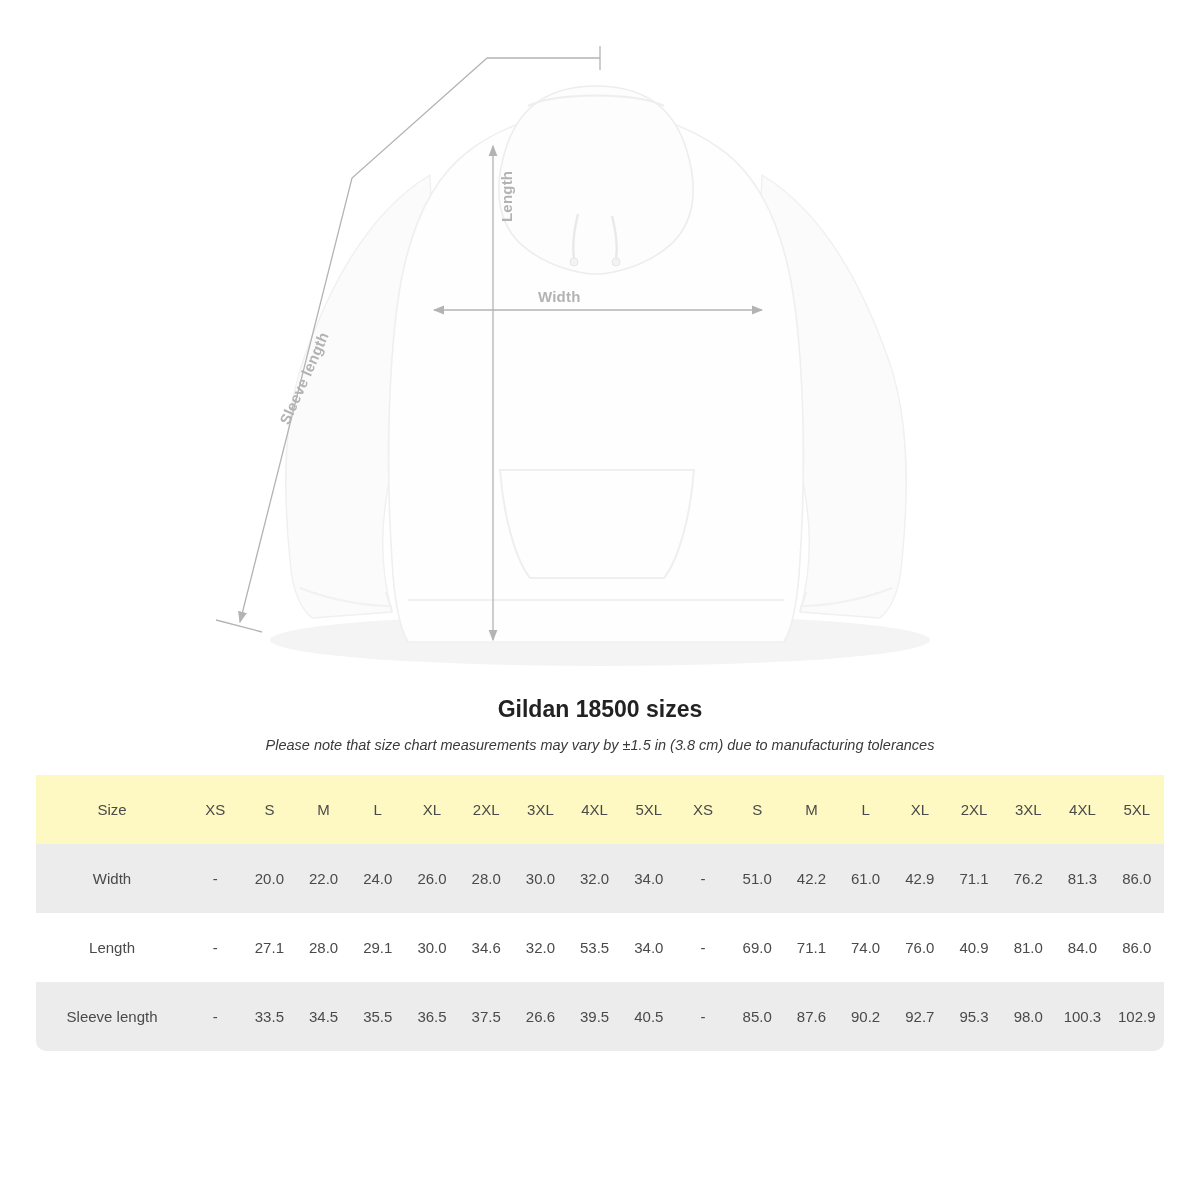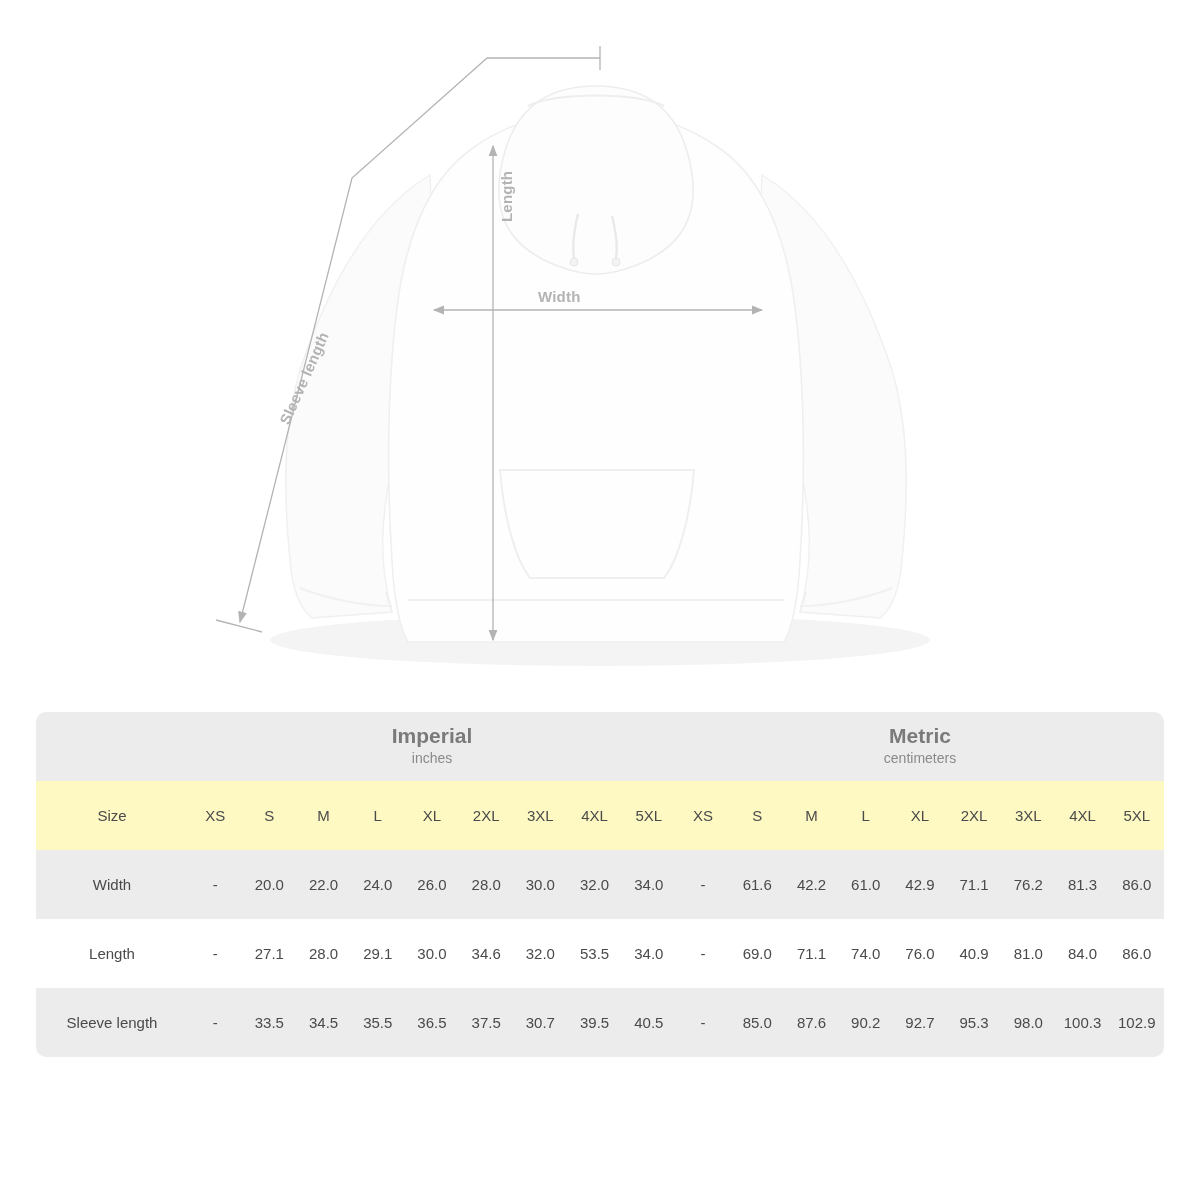--- a/index.html
+++ b/index.html
@@ -201,40 +201,33 @@
       <line x1="600" y1="46" x2="600" y2="70" stroke="#b3b3b3" stroke-width="1.3"></line>
       <path d="M487 58 L 352 178 L 240 622" fill="none" stroke="#b3b3b3" stroke-width="1.3" marker-end="url(#arrowhead)"></path>
       <line x1="216" y1="620" x2="262" y2="632" stroke="#b3b3b3" stroke-width="1.3"></line>
     </svg>
 
     <div class="dim-label lbl-length">Length</div>
     <div class="dim-label lbl-width">Width</div>
     <div class="dim-label lbl-sleeve">Sleeve length</div>
   </div>
 
+  <div class="titles">
+    <h1 class="chart-title">Gildan 18500 sizes</h1>
+    <p class="chart-note">Please note that size chart measurements may vary by ±1.5 in (3.8 cm) due to manufacturing tolerances</p>
+  </div>
 
   <div class="table-wrap">
     <table class="size-table">
       <colgroup>
         <col style="width:152px">
         <col span="9" style="width:54.2px">
         <col span="9" style="width:54.2px">
       </colgroup>
       <tbody>
-        <tr class="band-head">
-          <td class="corner rounded-tl"></td>
-          <td colspan="9">
-            <div class="unit-system">Imperial</div>
-            <div class="unit-sub">inches</div>
-          </td>
-          <td colspan="9" class="rounded-tr">
-            <div class="unit-system">Metric</div>
-            <div class="unit-sub">centimeters</div>
-          </td>
-        </tr>
 
         <tr class="row-head">
           <td class="rowlabel">Size</td>
           <td class="sep">XS</td>
           <td class="sep">S</td>
           <td class="sep">M</td>
           <td class="sep">L</td>
           <td class="sep">XL</td>
           <td class="sep">2XL</td>
           <td class="sep">3XL</td>
@@ -256,21 +249,21 @@
           <td class="sep">-</td>
           <td class="sep">20.0</td>
           <td class="sep">22.0</td>
           <td class="sep">24.0</td>
           <td class="sep">26.0</td>
           <td class="sep">28.0</td>
           <td class="sep">30.0</td>
           <td class="sep">32.0</td>
           <td class="sep">34.0</td>
           <td class="sep">-</td>
-          <td class="sep">61.6</td>
+          <td class="sep">51.0</td>
           <td class="sep">42.2</td>
           <td class="sep">61.0</td>
           <td class="sep">42.9</td>
           <td class="sep">71.1</td>
           <td class="sep">76.2</td>
           <td class="sep">81.3</td>
           <td>86.0</td>
         </tr>
 
         <tr class="row-plain">
@@ -296,21 +289,21 @@
         </tr>
 
         <tr class="row-alt">
           <td class="rowlabel rounded-bl">Sleeve length</td>
           <td class="sep">-</td>
           <td class="sep">33.5</td>
           <td class="sep">34.5</td>
           <td class="sep">35.5</td>
           <td class="sep">36.5</td>
           <td class="sep">37.5</td>
-          <td class="sep">30.7</td>
+          <td class="sep">26.6</td>
           <td class="sep">39.5</td>
           <td class="sep">40.5</td>
           <td class="sep">-</td>
           <td class="sep">85.0</td>
           <td class="sep">87.6</td>
           <td class="sep">90.2</td>
           <td class="sep">92.7</td>
           <td class="sep">95.3</td>
           <td class="sep">98.0</td>
           <td class="sep">100.3</td>

